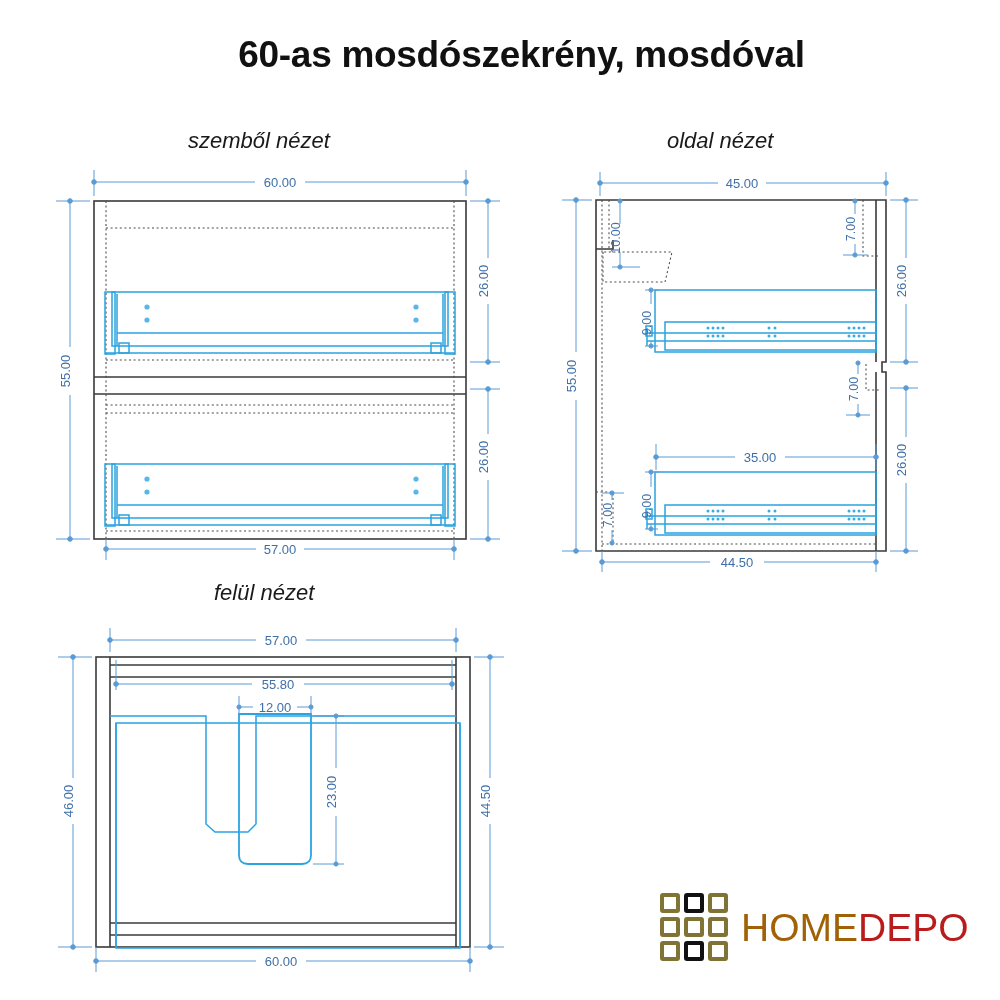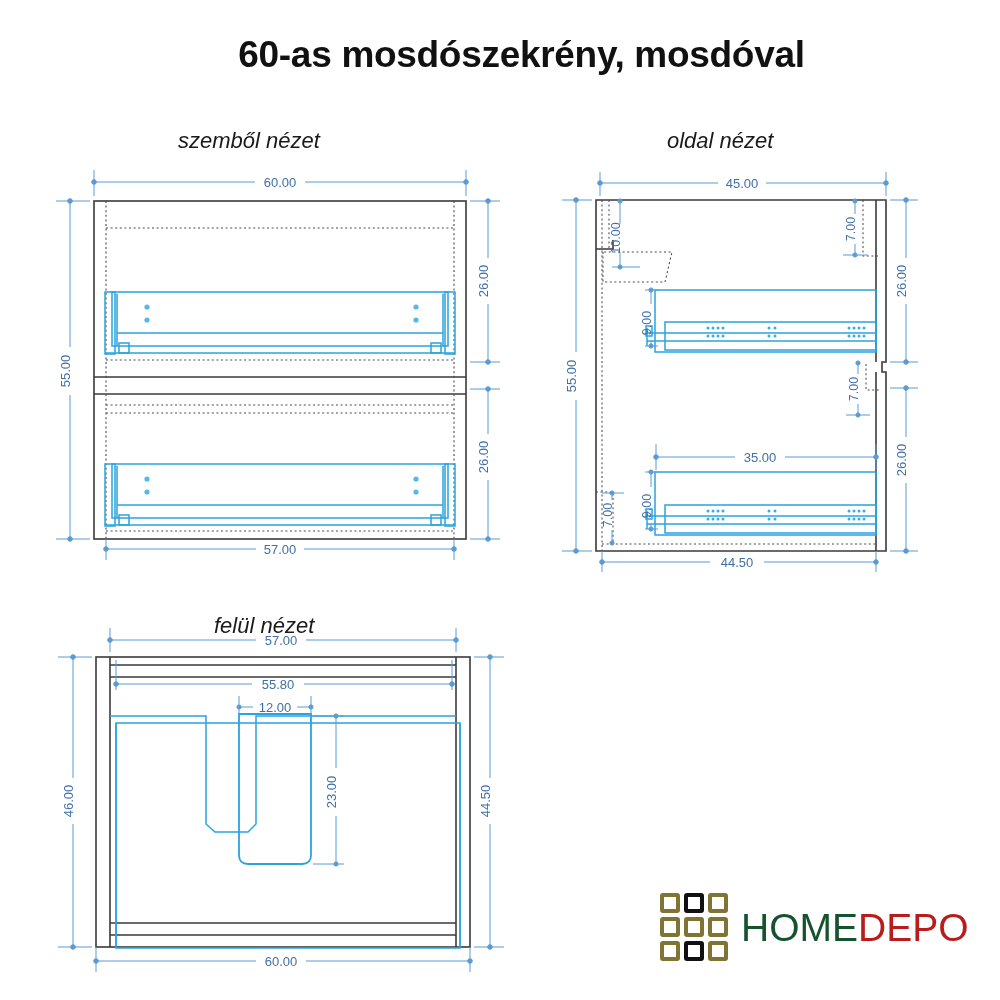--- a/index.html
+++ b/index.html
@@ -6,38 +6,38 @@
   body{width:1000px;height:1000px;position:relative;overflow:hidden;
        font-family:"Liberation Sans","DejaVu Sans",sans-serif;background:#fff;}
 
   .page{position:absolute;inset:0;background:#fff;}
 
   .title{position:absolute;left:0;right:0;top:34px;text-align:center;
          font-size:37px;font-weight:bold;color:#111111;letter-spacing:-0.3px;margin-left:43px;}
 
   .view-label{position:absolute;font-style:italic;font-size:22px;color:#1a1a1a;
               white-space:nowrap;}
-  .vl-front{left:178px;top:128px;}
+  .vl-front{left:188px;top:128px;}
   .vl-side{left:667px;top:128px;font-style:italic;}
-  .vl-top{left:214px;top:613px;}
+  .vl-top{left:214px;top:580px;}
 
   svg{position:absolute;left:0;top:0;}
 
   .dimtxt{font-family:"Liberation Sans","DejaVu Sans",sans-serif;
           font-size:13px;fill:#3f6fa8;}
   .dimtxt-sm{font-size:12.5px;}
 
   
   .logo{position:absolute;left:660px;top:893px;display:flex;align-items:center;gap:13px;}
   .logo-grid{display:grid;grid-template-columns:repeat(3,20px);
              grid-template-rows:repeat(3,20px);gap:4px;}
   .sq{width:20px;height:20px;box-sizing:border-box;border:4px solid #7f7434;border-radius:3px;background:#fff;}
   .sq.dark{border-color:#111111;}
   .logo-word{font-size:39px;letter-spacing:0px;line-height:1;}
-  .logo-word .a{color:#14532d;}
+  .logo-word .a{color:#a16207;}
   .logo-word .b{color:#b91c1c;}
 </style>
 </head>
 <body>
 
 <div class="page">
 
   <div class="title">60-as mosdószekrény, mosdóval</div>
 
   <div class="view-label vl-front">szemből nézet</div>

